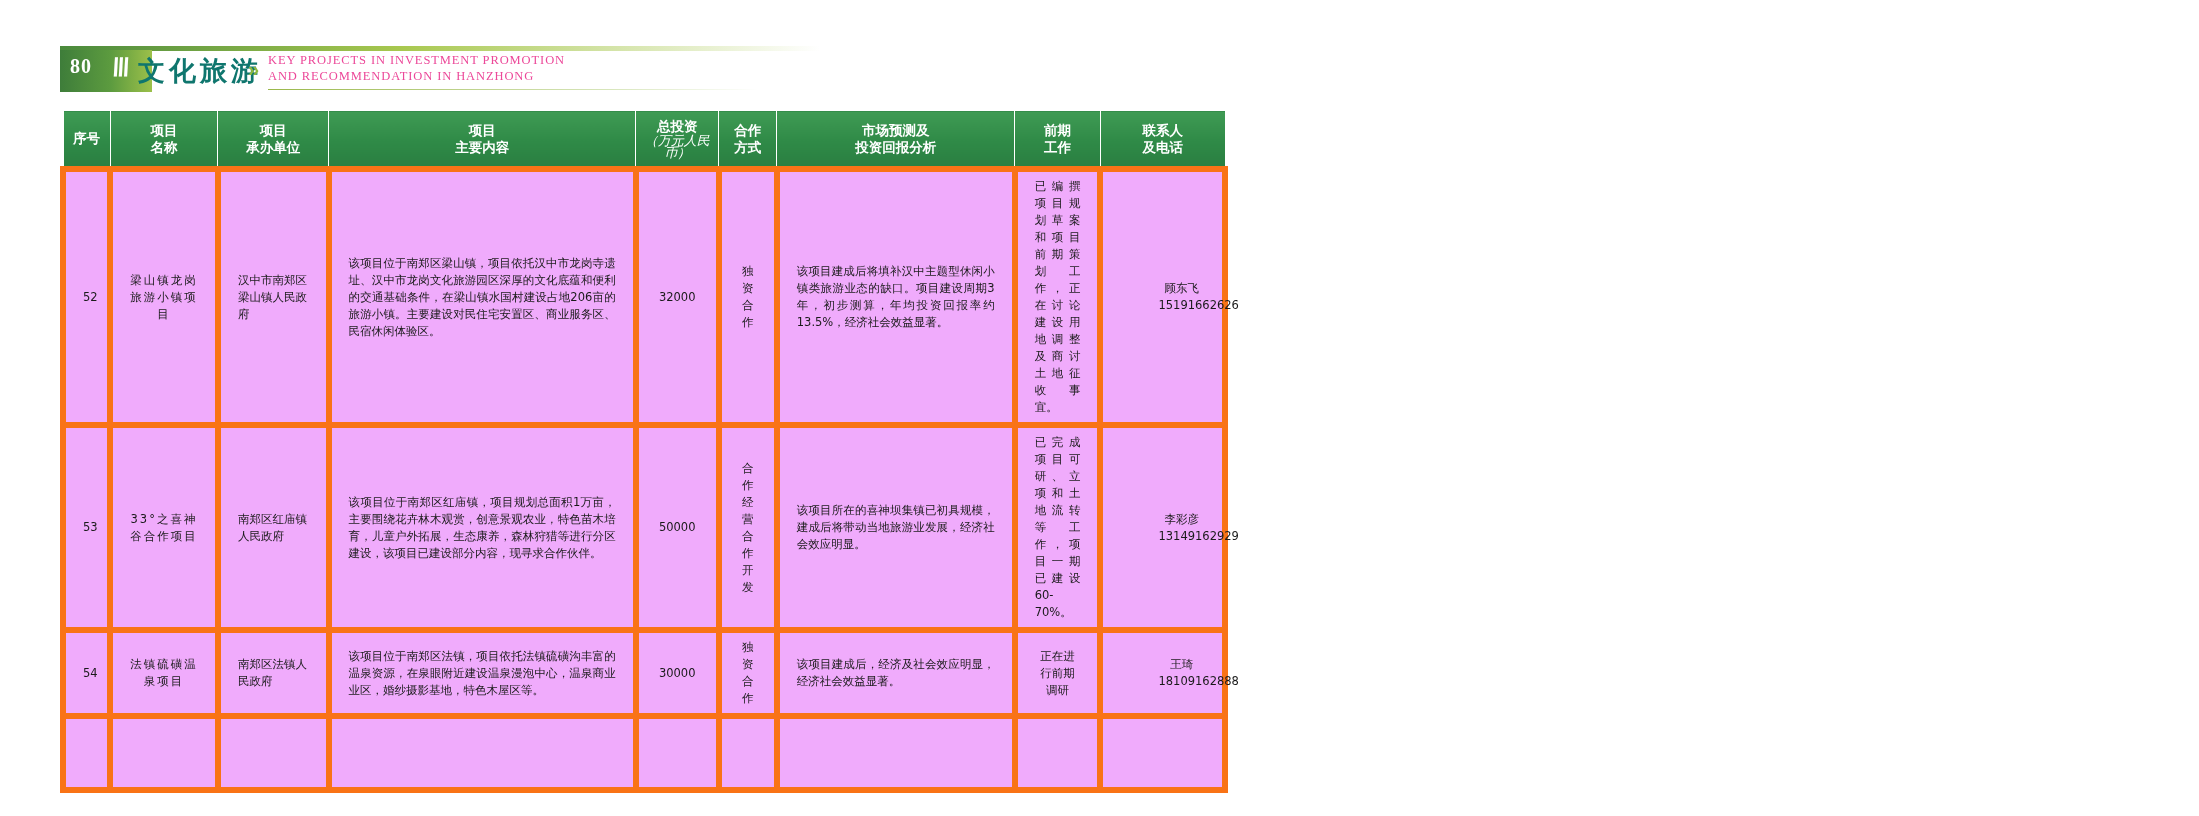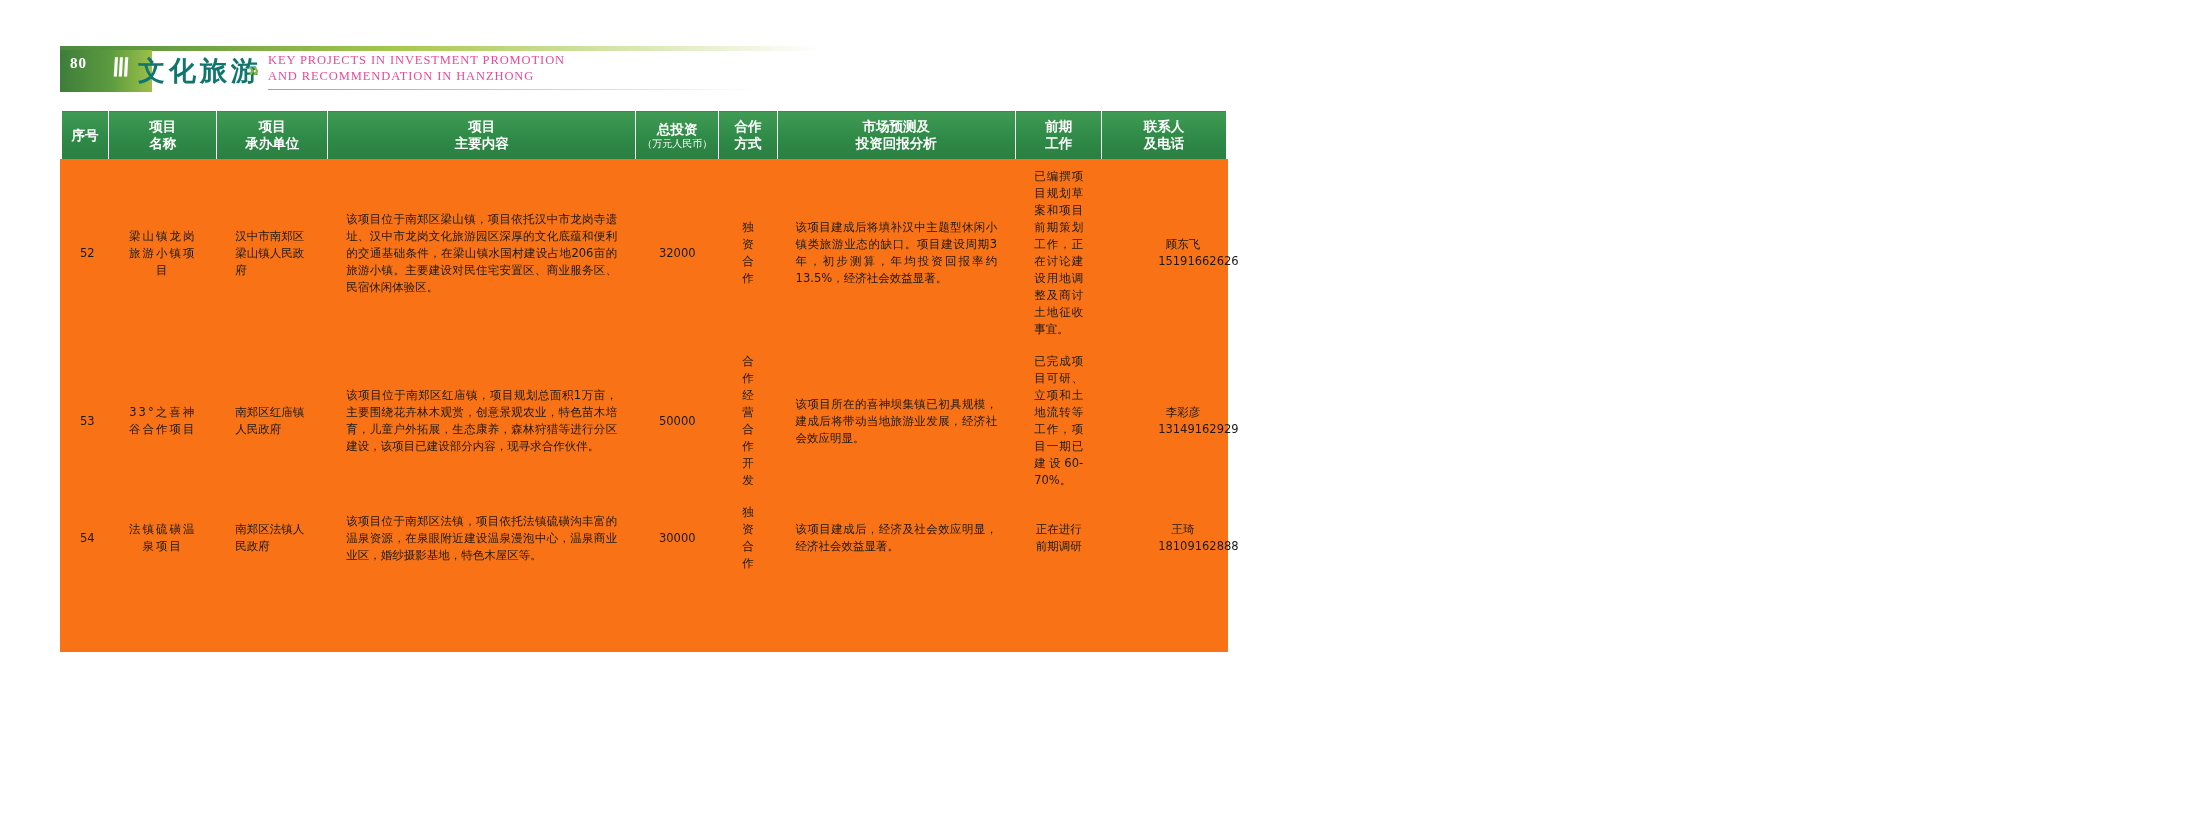--- a/index.html
+++ b/index.html
@@ -37,21 +37,21 @@
     top: 24px;
     width: 760px;
     height: 5px;
     background: linear-gradient(to right, #4a8a3c 0%, #a8c84f 45%, #ffffff 100%);
   }
   .page-number {
     position: absolute;
     left: 70px;
     top: 33px;
     color: #ffffff;
-    font-size: 15px;
+    font-size: 20px;
     font-weight: bold;
     letter-spacing: 1px;
     font-family: "Liberation Serif", serif;
   }
   .slashes {
     position: absolute;
     left: 112px;
     top: 30px;
     color: #ffffff;
     font-size: 26px;
@@ -114,27 +114,28 @@
     font-size: 13.5px;
     font-weight: bold;
     text-align: center;
     padding: 7px 2px;
     border: 1px solid #ffffff;
     line-height: 17px;
     font-family: "DejaVu Sans", sans-serif;
   }
   table.main th .sub {
     display: block;
-    font-size: 10px;
+    font-size: 13px;
     font-weight: normal;
     line-height: 12px;
+    font-style: italic;
   }
   table.main td {
-    border: 3px solid #f97316;
-    background: #f97316;
+    border: 6px solid #f97316;
+    background: #f0abfc;
     vertical-align: middle;
     font-size: 11.5px;
     color: #1a1a1a;
     line-height: 17px;
     padding: 6px 17px;
     font-family: "DejaVu Sans", sans-serif;
   }
   td.c { text-align: center; }
   td.j { text-align: justify; text-align-last: left; }
   td.sn { font-size: 12.5px; margin-top: 20px; }

